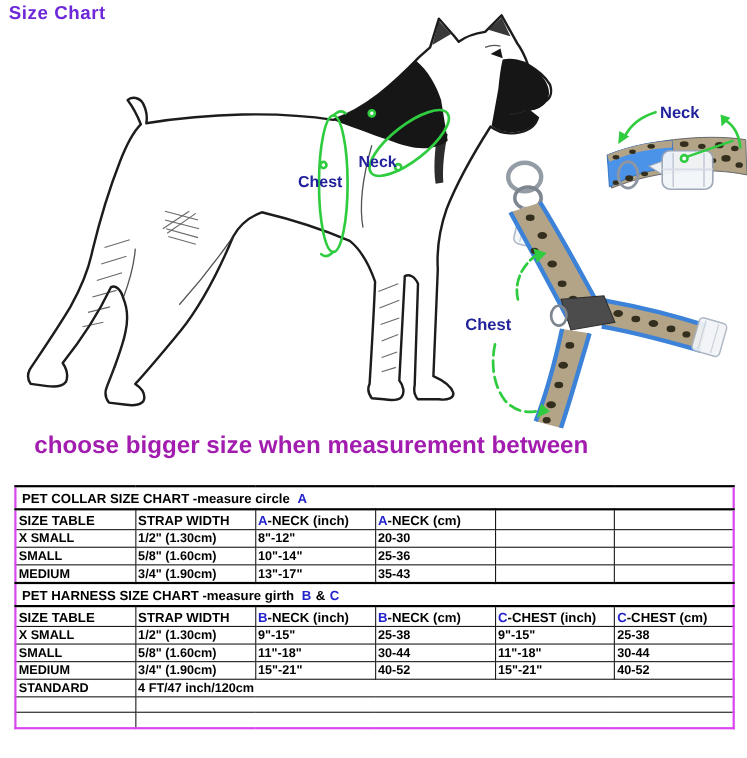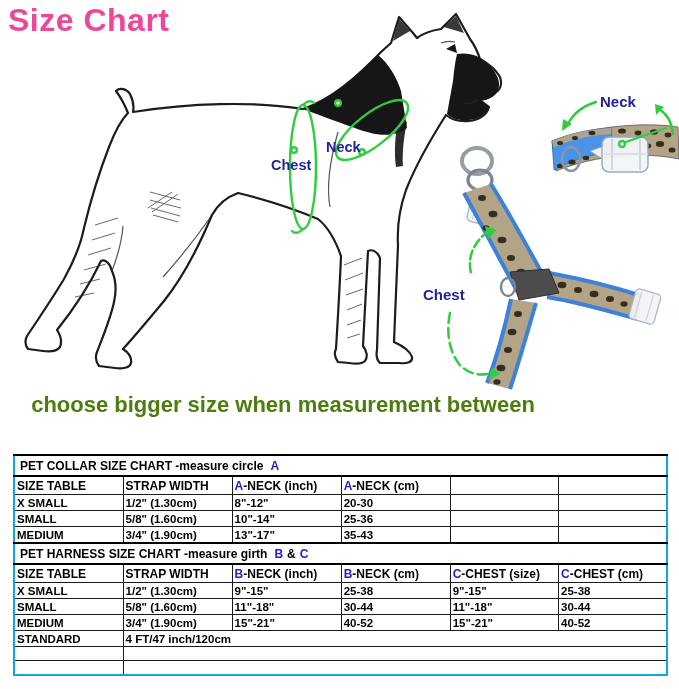--- a/index.html
+++ b/index.html
@@ -1,21 +1,21 @@
 <!DOCTYPE html>
 <html><head>
 <meta charset="utf-8">
 <style>
   html,body{margin:0;padding:0;background:#fff;}
   body{width:679px;height:689px;position:relative;font-family:"Liberation Sans",sans-serif;overflow:hidden;}
-  .page-title{position:absolute;left:8px;top:2px;font-size:32px;font-weight:bold;color:#ec4899;letter-spacing:0.5px;}
+  .page-title{position:absolute;left:8px;top:2px;font-size:17px;font-weight:bold;color:#6d28d9;letter-spacing:0.5px;}
   .diagram-svg{position:absolute;left:0;top:0;}
-  .note-text{position:absolute;left:0;top:392px;width:566px;text-align:center;font-size:22px;font-weight:bold;color:#4d7c0f;}
-  table.chart-table{position:absolute;left:13px;top:454px;width:655px;border-collapse:collapse;table-layout:fixed;
-    font-family:"Liberation Sans",sans-serif;font-size:11.5px;font-weight:bold;color:#000;border:2px solid #0ea5e9;}
+  .note-text{position:absolute;left:0;top:392px;width:566px;text-align:center;font-size:22px;font-weight:bold;color:#a21caf;}
+  table.chart-table{position:absolute;left:13px;top:441px;width:655px;border-collapse:collapse;table-layout:fixed;
+    font-family:"Liberation Sans",sans-serif;font-size:11.5px;font-weight:bold;color:#000;border:2px solid #d946ef;}
   table.chart-table td{border:1px solid #1a1a1a;text-align:left;padding:0 2px;height:15px;overflow:hidden;white-space:nowrap;}
   tr.row-title td{text-align:left;padding-left:5px;height:19px;font-size:12px;border-top:2px solid #000;border-bottom:2px solid #000;}
   tr.row-head td{height:17px;font-size:12px;}
   tr.row-empty td{height:13px;}
   td.cell-left{text-align:left;padding-left:6px;margin-left:36px;}
   .blu{color:#2222cc;}
   .blu-gap{margin-left:7px;}
   .amp{margin:0 4px;}
 </style>
 </head>
@@ -258,21 +258,21 @@
   </tr>
 
   <tr class="row-title">
     <td colspan="6"><span>PET HARNESS SIZE CHART -measure girth</span><span class="blu blu-gap">B</span><span class="amp">&amp;</span><span class="blu">C</span></td>
   </tr>
   <tr class="row-head">
     <td><span class="blu"></span><span>SIZE TABLE</span></td>
     <td><span class="blu"></span><span>STRAP WIDTH</span></td>
     <td><span class="blu">B</span><span>-NECK (inch)</span></td>
     <td><span class="blu">B</span><span>-NECK (cm)</span></td>
-    <td><span class="blu">C</span><span>-CHEST (size)</span></td>
+    <td><span class="blu">C</span><span>-CHEST (inch)</span></td>
     <td><span class="blu">C</span><span>-CHEST (cm)</span></td>
   </tr>
   <tr class="row-data">
     <td>X SMALL</td>
     <td>1/2" (1.30cm)</td>
     <td>9"-15"</td>
     <td>25-38</td>
     <td>9"-15"</td>
     <td>25-38</td>
   </tr>

